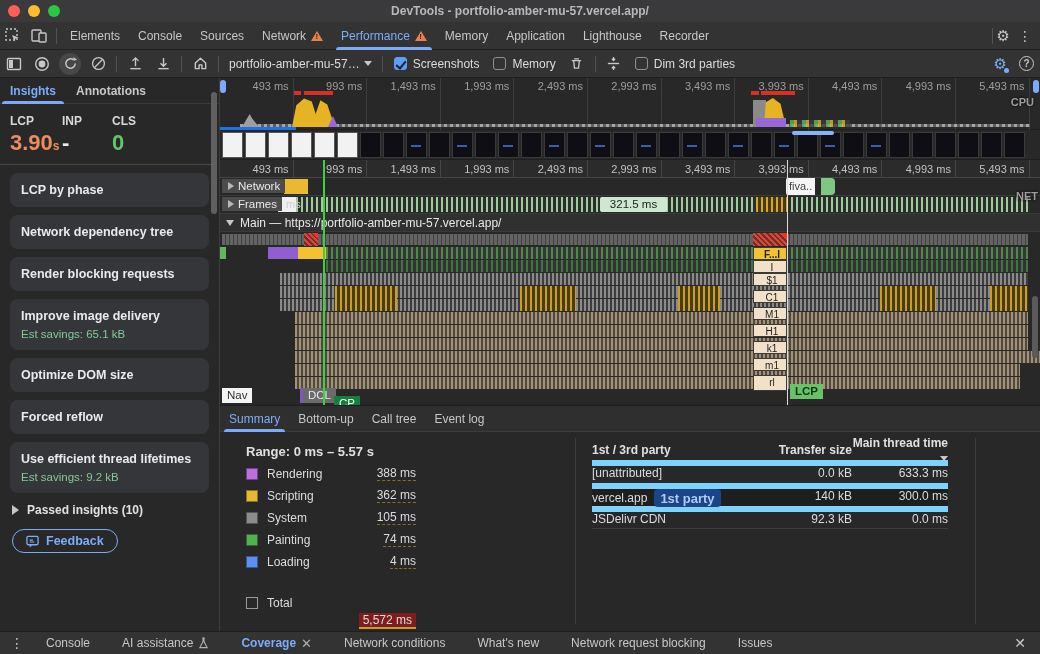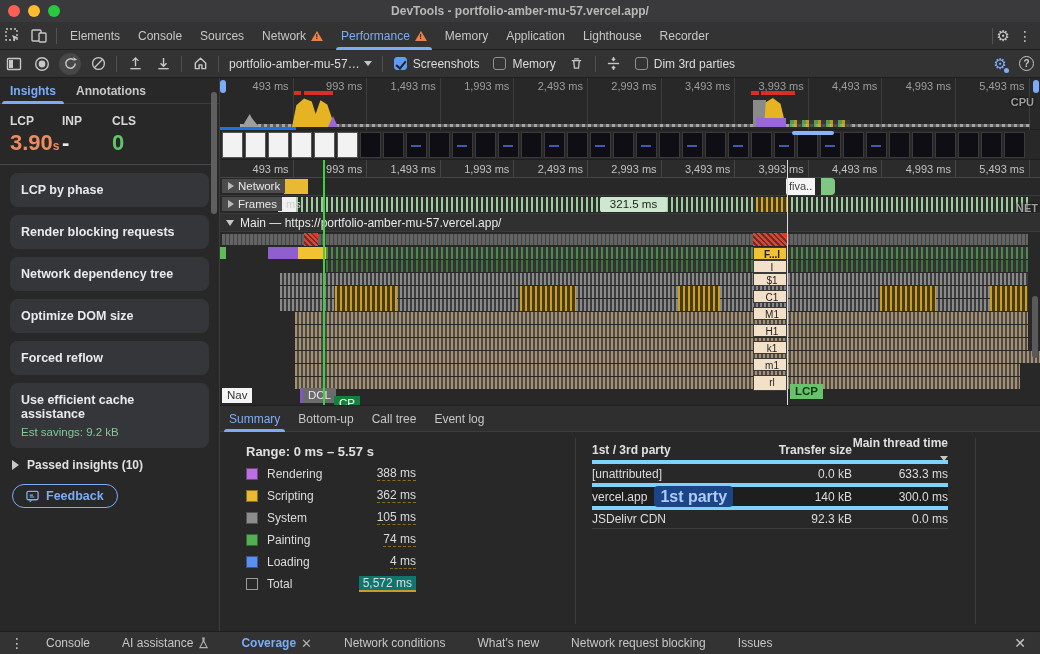--- a/index.html
+++ b/index.html
@@ -90,31 +90,31 @@
   .vline { position:absolute; top:82px; height:245px; z-index:6; }
 
   
   #bottom { left:220px; top:405px; width:820px; height:226px; background:#282828; border-top:1px solid #1f1f1f; }
   #bp-tabs { display:flex; height:26px; background:#2f2f2f; border-bottom:1px solid #3c3c3c; align-items:center; }
   #range-label { position:absolute; left:26px; top:38px; color:#e0e0e0; font-weight:bold; font-size:13px; }
   .legend-row { position:absolute; left:26px; width:170px; display:flex; align-items:center; }
   .swatch { width:12px; height:12px; border:1px solid #0006; margin-right:9px; flex:none; }
   .legend-label { color:#dcdcdc; }
   .legend-val { margin-left:auto; color:#dcdcdc; border-bottom:1px dashed #8a6d1f; }
-  .legend-val.total { background:#0f766e; border-bottom:2px solid #c79b2e; padding:0 4px; }
+  .legend-val.total { background:#7f1d1d; border-bottom:2px solid #c79b2e; padding:0 4px;margin-top:37px; }
   #bp-div { position:absolute; left:355px; top:32px; width:1px; height:186px; background:#3d3d3d; }
   #ptable { position:absolute; left:372px; top:34px; width:356px; }
   .pt-head { display:flex; color:#e0e0e0; font-weight:bold; height:20px; align-items:center; }
-  .pt-row { display:flex; height:23px; align-items:center; border-top:4px solid #7dd3fc; color:#dcdcdc; }
+  .pt-row { display:flex; height:23px; align-items:flex-start; border-top:6px solid #7dd3fc; color:#dcdcdc; }
   .pt-row.dark { background:#1e1e1e; }
   .pt-row:last-child { border-bottom:1px solid #3d3d3d; }
   .c-name { width:170px; display:flex; align-items:center; gap:7px; white-space:nowrap; }
   .c-size { width:90px; text-align:right; }
   .c-time { width:96px; text-align:right; }
-  .badge-1p { background:#1c4587; color:#aecbfa; font-weight:bold; font-size:16px; border-radius:4px; padding:1.5px 6px; }
+  .badge-1p { background:#1c4587; color:#aecbfa; font-weight:bold; font-size:13px; border-radius:4px; padding:1.5px 6px; }
   .sort-caret { display:inline-block; margin-left:3px; width:0; height:0; border-left:4px solid transparent; border-right:4px solid transparent; border-top:5px solid #c7c7c7; }
   #bp-gutter { position:absolute; left:742px; top:32px; width:14px; height:186px; border-right:1px solid #3d3d3d; }
 
   
   #statusbar { left:0; top:631px; width:1040px; height:23px; background:#333333; border-top:1px solid #1f1f1f; display:flex; align-items:center; }
   .st-item { margin:0 16px; color:#c7c7c7; white-space:nowrap; display:flex; align-items:center; gap:5px; }
   .st-item.active { color:#7cacf8; font-weight:bold; }
   .xbtn { color:#b0b0b0; font-size:13px; }
   #st-close { margin-left:auto; margin-right:14px; color:#c7c7c7; font-size:14px; }
 
@@ -273,33 +273,37 @@
       <span class="m-name">INP</span>
       <span class="m-name">CLS</span>
       <span class="m-val" style="color: rgb(238, 139, 96);"><span>3.90</span><small>s</small></span>
       <span class="m-val" style="color: rgb(232, 234, 237);">-</span>
       <span class="m-val" style="color: rgb(97, 198, 106);">0</span>
     </div>
     <div class="card">
         <div class="card-title">LCP by phase</div>
       </div>
     <div class="card">
+        <div class="card-title">Network dependency tree</div>
+      </div>
+    <div class="card">
         <div class="card-title">Render blocking requests</div>
       </div>
     <div class="card">
-        <div class="card-title">Network dependency tree</div>
+        <div class="card-title">Improve image delivery</div>
+        <div class="card-sub">Est savings: 65.1 kB</div>
       </div>
     <div class="card">
         <div class="card-title">Optimize DOM size</div>
       </div>
     <div class="card">
         <div class="card-title">Forced reflow</div>
       </div>
     <div class="card">
-        <div class="card-title">Use efficient cache assistance</div>
+        <div class="card-title">Use efficient thread lifetimes</div>
         <div class="card-sub">Est savings: 9.2 kB</div>
       </div>
     <div id="passed">
         <span class="tri-r"></span>
         <span>Passed insights (10)</span>
       </div>
     <div id="feedback">
       <svg width="13" height="13" viewBox="0 0 14 14">
           <rect x="1" y="1.5" width="12" height="9" rx="1.5" fill="none" stroke="#7cacf8" stroke-width="1.4"></rect>
           <path d="M4 11v2.5L7 11" fill="#7cacf8"></path>
@@ -337,21 +341,21 @@
       <div class="abs" style="left:544px; top:20px; width:22px; height:29px; background:#e6b322; clip-path:polygon(0 100%,8% 15%,40% 0,75% 20%,100% 100%)"></div>
       <div class="abs" style="left:536px; top:40px; width:30px; height:9px; background:#9a67d8"></div>
       <div class="abs" style="left:531px; top:13px; width:8px; height:4px; background:#d93025"></div>
       <div class="abs" style="left:541px; top:13px; width:34px; height:4px; background:#d93025"></div>
       <div class="abs" style="left:570px; top:42px; width:60px; height:7px; background:repeating-linear-gradient(90deg,#5fba57 0 4px,#e6b322 4px 7px,#3a3a3a 7px 12px); opacity:.8"></div>
       <div class="abs" style="left:0; top:49px; width:76px; height:3px; background:#1a73e8"></div>
       <span class="ov-label" style="top:18px">CPU</span>
       <span class="handle" style="left:0"></span>
       <span class="handle" style="left:813px"></span>
     </div>
-    <span class="ov-label abs" style="top:124px; right:2px; z-index:4">NET</span>
+    <span class="ov-label abs" style="top:112px; right:2px; z-index:4">NET</span>
     <div class="abs" style="left:572px; top:53px; width:42px; height:4px; background:#8ab4f8; border-radius:2px; z-index:4"></div>
 
     <div id="filmstrip">
         <span class="frame white"></span>
         <span class="frame white"></span>
         <span class="frame white"></span>
         <span class="frame white"></span>
         <span class="frame white"></span>
         <span class="frame white"></span>
         <span class="frame"></span>

